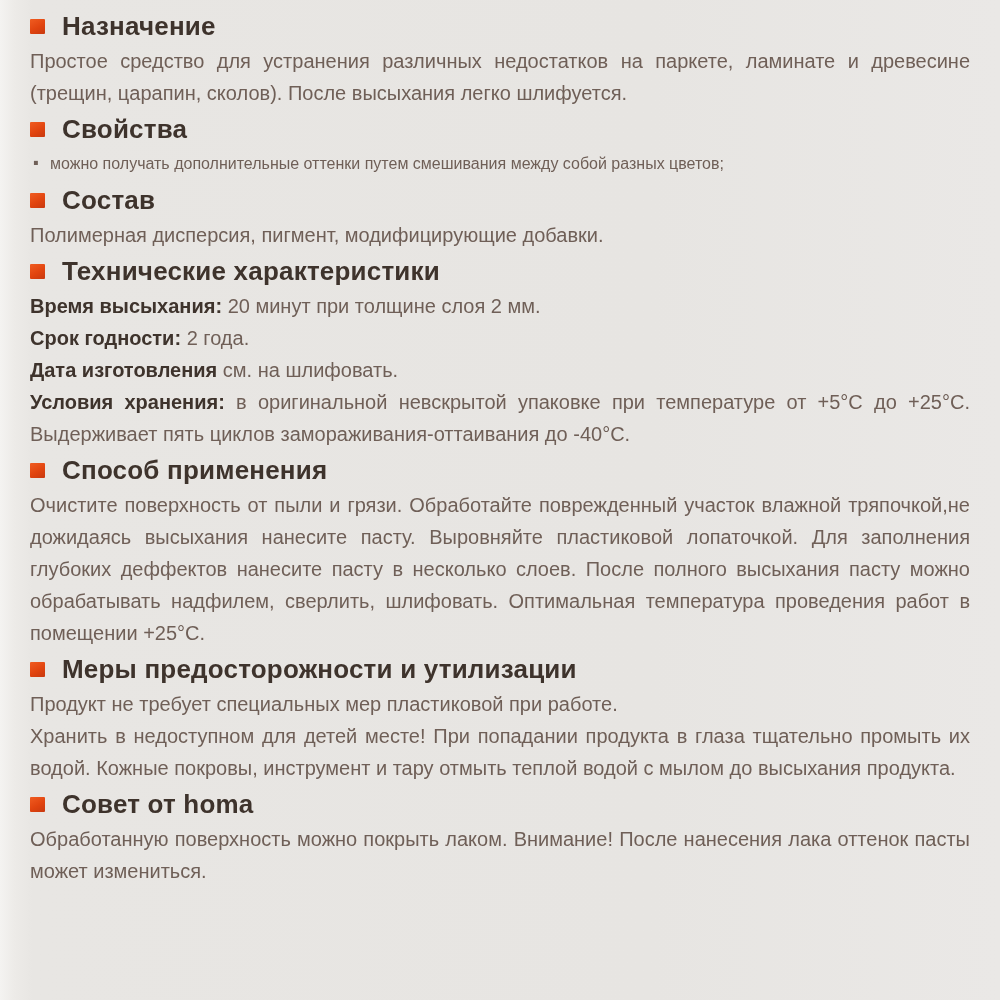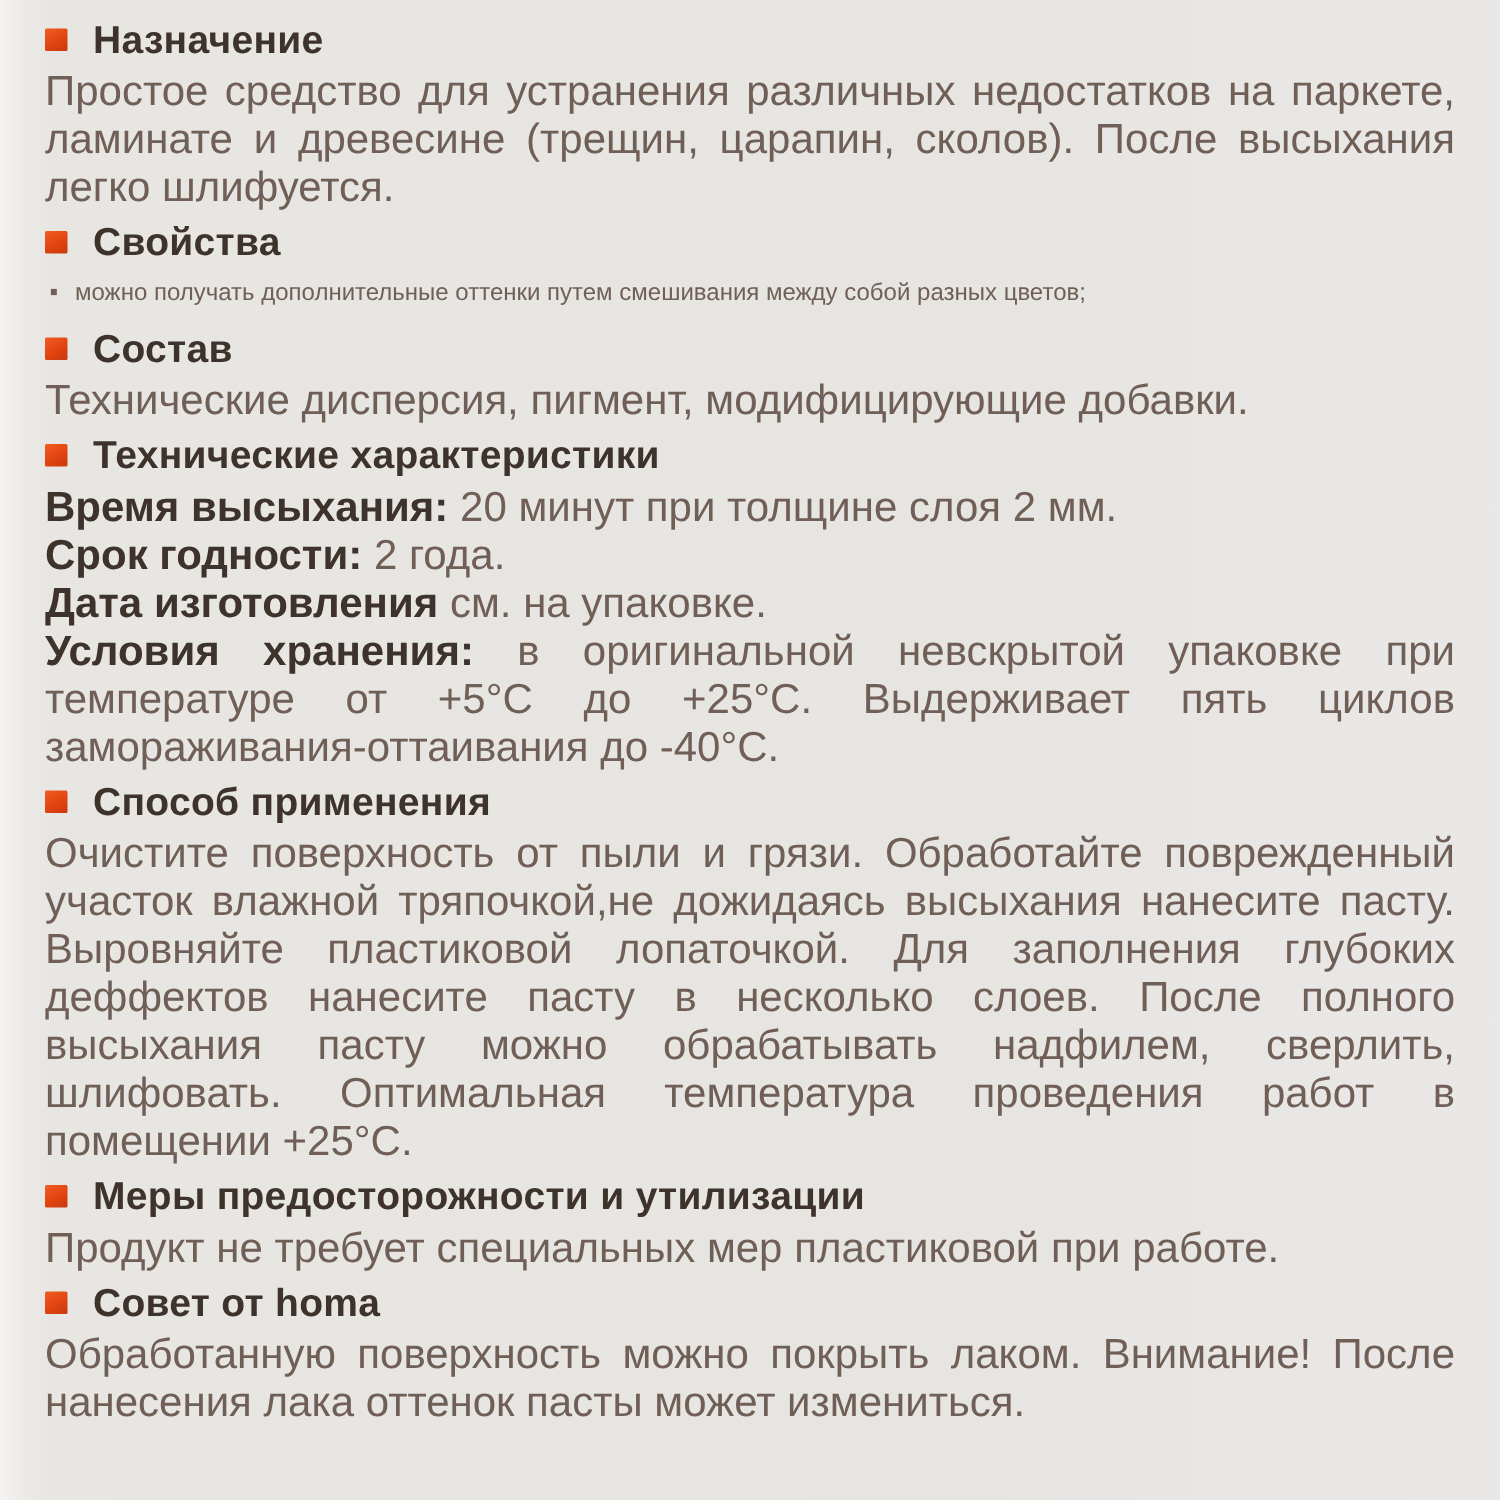--- a/index.html
+++ b/index.html
@@ -18,21 +18,21 @@
     margin:4px 0 3px;
     font-size:26px;line-height:32px;font-weight:700;
     color:#3e332c;letter-spacing:.2px;
   }
   .sq{
     width:15px;height:15px;flex:none;border-radius:1px;
     background:linear-gradient(150deg,#f05c21 0%,#e1440f 55%,#c8390f 100%);
   }
   .p{
     margin:0;
-    font-size:28px;line-height:32px;
+    font-size:20px;line-height:32px;
     color:#6f5f57;
     text-align:justify;
   }
   .spec b{color:#3e332c;font-weight:700;}
   .li{
     position:relative;
     padding-left:20px;
     font-size:16px;line-height:32px;
     color:#6f5f57;
   }
@@ -61,48 +61,49 @@
       <span class="dot"></span>
       <span>можно получать дополнительные оттенки путем смешивания между собой разных цветов;</span>
     </div>
   </section>
 
   <section class="sec">
     <h2 class="h">
       <span class="sq"></span>
       <span>Состав</span>
     </h2>
-    <p class="p">Технические дисперсия, пигмент, модифицирующие добавки.</p>
+    <p class="p">Полимерная дисперсия, пигмент, модифицирующие добавки.</p>
   </section>
 
   <section class="sec">
     <h2 class="h">
       <span class="sq"></span>
       <span>Технические характеристики</span>
     </h2>
     <p class="p spec"><b>Время высыхания:</b> <span>20 минут при толщине слоя 2 мм.</span></p>
     <p class="p spec"><b>Срок годности:</b> <span>2 года.</span></p>
-    <p class="p spec"><b>Дата изготовления</b> <span>см. на упаковке.</span></p>
+    <p class="p spec"><b>Дата изготовления</b> <span>см. на шлифовать.</span></p>
     <p class="p spec"><b>Условия хранения:</b> <span>в оригинальной невскрытой упаковке при температуре от +5°С до +25°С. Выдерживает пять циклов замораживания-оттаивания до -40°С.</span></p>
   </section>
 
   <section class="sec">
     <h2 class="h">
       <span class="sq"></span>
       <span>Способ применения</span>
     </h2>
     <p class="p">Очистите поверхность от пыли и грязи. Обработайте поврежденный участок влажной тряпочкой,не дожидаясь высыхания нанесите пасту. Выровняйте пластиковой лопаточкой. Для заполнения глубоких деффектов нанесите пасту в несколько слоев. После полного высыхания пасту можно обрабатывать надфилем, сверлить, шлифовать. Оптимальная температура проведения работ в помещении +25°С.</p>
   </section>
 
   <section class="sec">
     <h2 class="h">
       <span class="sq"></span>
       <span>Меры предосторожности и утилизации</span>
     </h2>
     <p class="p">Продукт не требует специальных мер пластиковой при работе.</p>
+    <p class="p">Хранить в недоступном для детей месте! При попадании продукта в глаза тщательно промыть их водой. Кожные покровы, инструмент и тару отмыть теплой водой с мылом до высыхания продукта.</p>
   </section>
 
   <section class="sec">
     <h2 class="h">
       <span class="sq"></span>
       <span>Совет от homa</span>
     </h2>
     <p class="p">Обработанную поверхность можно покрыть лаком. Внимание! После нанесения лака оттенок пасты может измениться.</p>
   </section>
 

